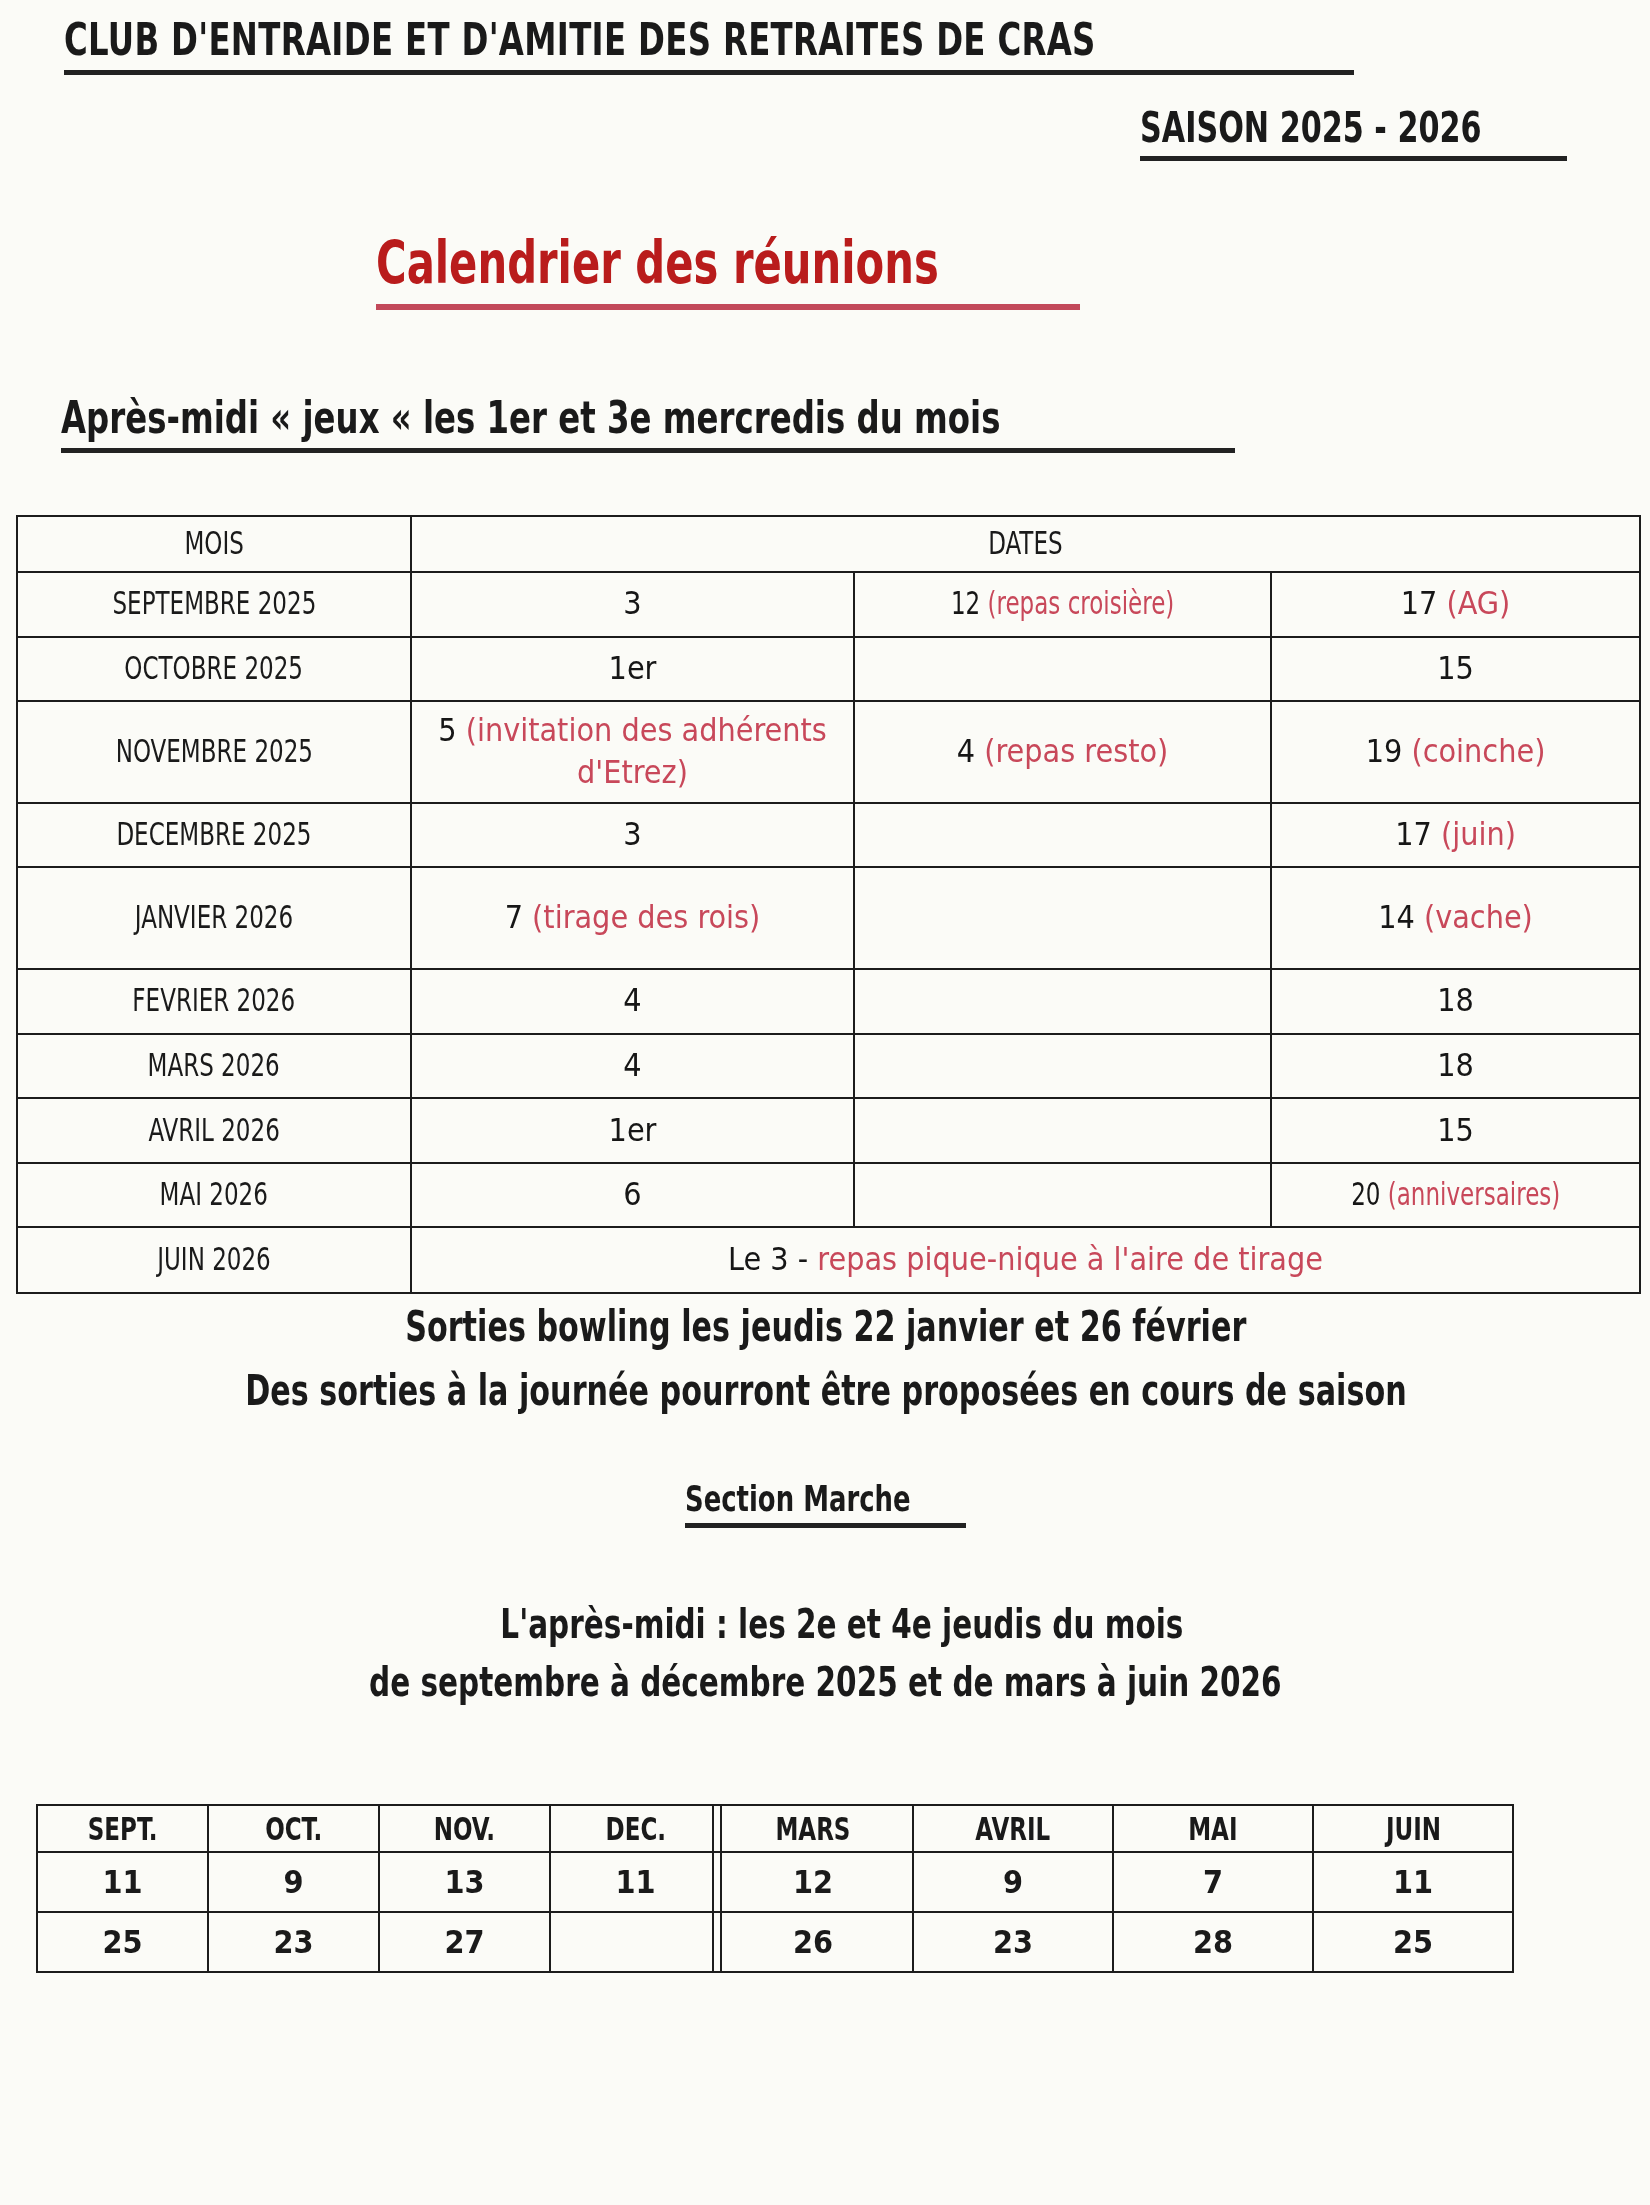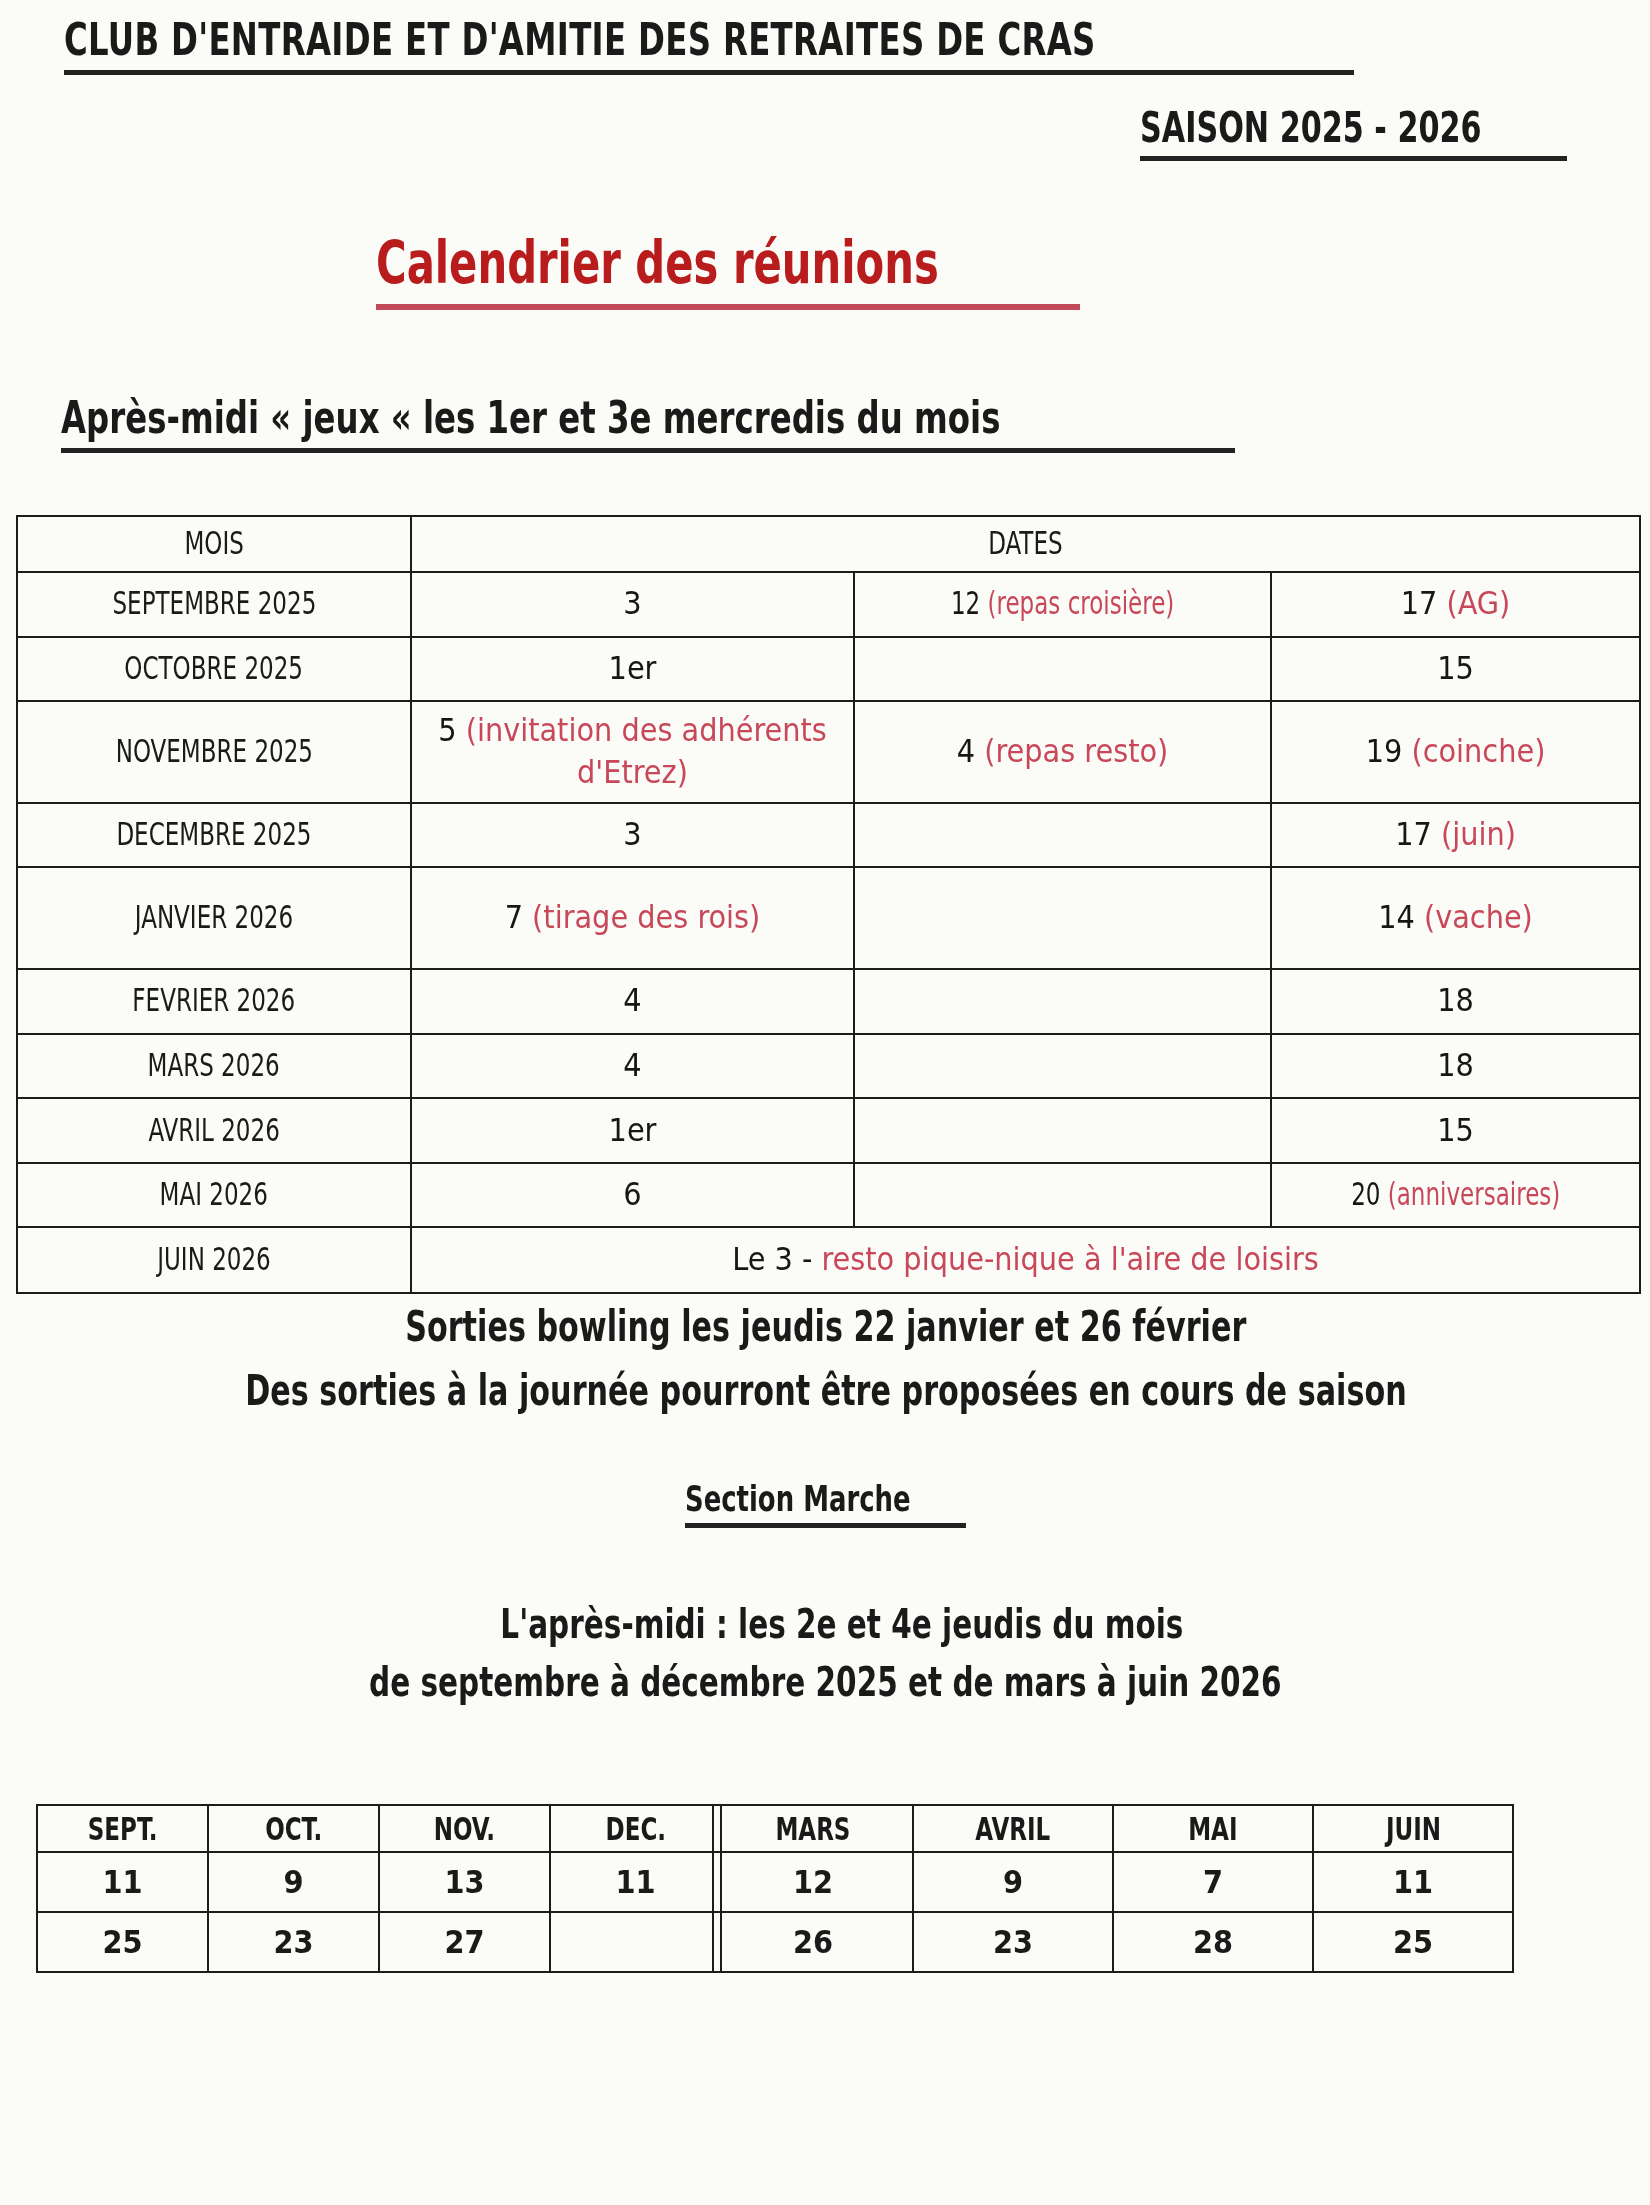--- a/index.html
+++ b/index.html
@@ -272,21 +272,21 @@
 
       <tr class="r-norm">
         <td class="month-cell"><span class="cond-c">MAI 2026</span></td>
         <td><span class="blk">6</span> <span class="red"></span></td>
         <td><span class="blk"></span> <span class="red"></span></td>
         <td><span class="cond-c"><span class="blk">20</span> <span class="red">(anniversaires)</span></span></td>
       </tr>
 
       <tr class="lastrow">
         <td class="month-cell"><span class="cond-c">JUIN 2026</span></td>
-        <td colspan="3"><span class="blk">Le 3 - </span><span class="red">resto pique-nique à l'aire de loisirs</span></td>
+        <td colspan="3"><span class="blk">Le 3 - </span><span class="red">repas pique-nique à l'aire de tirage</span></td>
       </tr>
     </tbody>
   </table>
 
   <div id="note-bowling">
     <span class="cond-c">Sorties bowling les jeudis 22 janvier et 26 février</span>
   </div>
   <div id="note-outings">
     <span class="cond-c">Des sorties à la journée pourront être proposées en cours de saison</span>
   </div>

